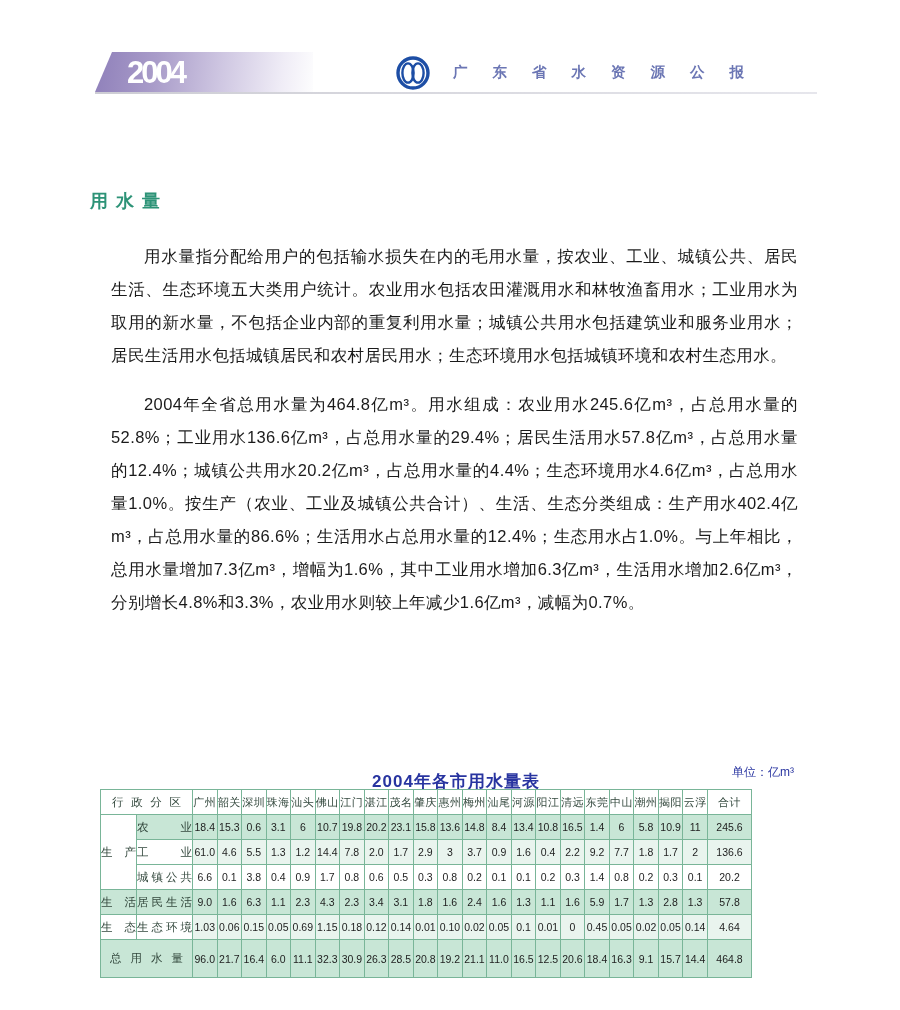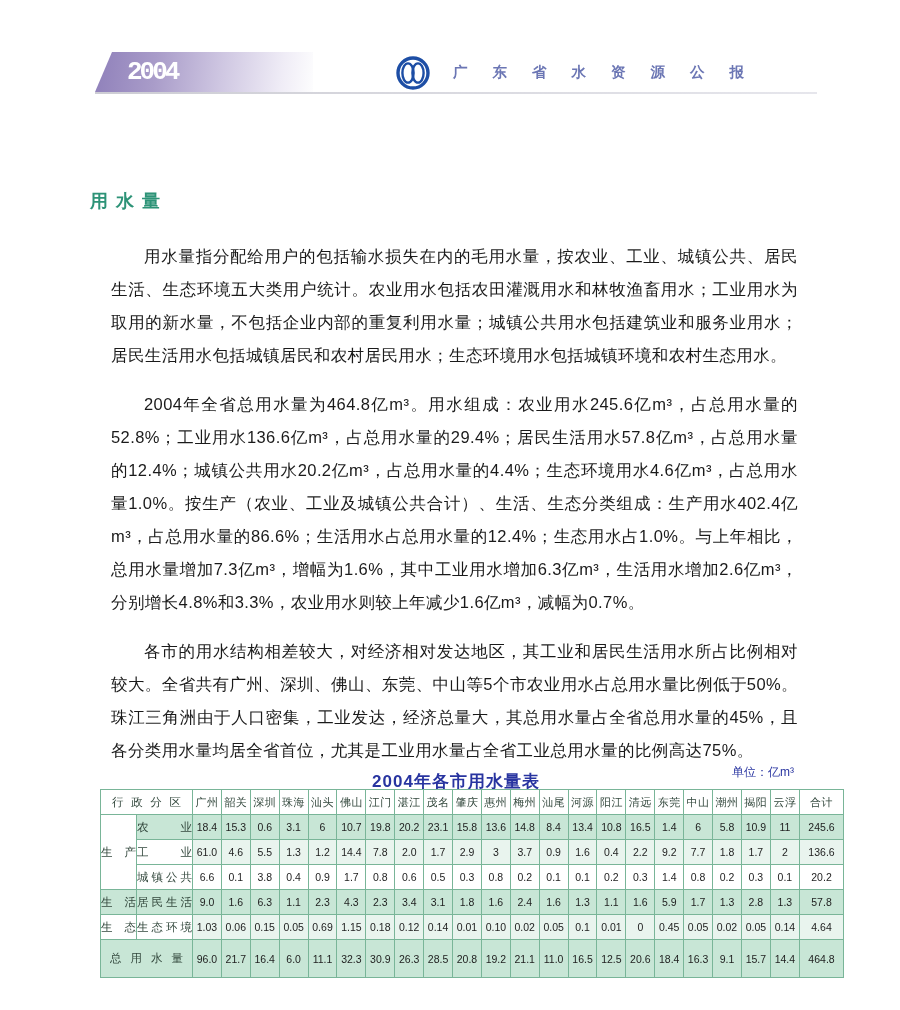--- a/index.html
+++ b/index.html
@@ -11,21 +11,21 @@
   }
 
   
   .band {
     position: absolute; left: 95px; top: 52px; width: 218px; height: 40px;
     clip-path: polygon(17px 0, 100% 0, 100% 100%, 0 100%);
     background: linear-gradient(97deg, #8f80ba 0%, #a99cc9 28%, #cfc7e2 58%, #efecf6 85%, #fdfdfe 100%);
   }
   .band-text {
     line-height: 41px; padding-left: 32px;
-    font-size: 26px; font-weight: bold; color: #ffffff; letter-spacing: -3px; font-family: Liberation Mono, monospace;
+    font-size: 31px; font-weight: bold; color: #ffffff; letter-spacing: -3px;
   }
   .logo { position: absolute; left: 395px; top: 55px; width: 36px; height: 36px; }
   .masthead-title {
     position: absolute; left: 453px; top: 63px; white-space: nowrap;
     font-size: 14.5px; color: #6b76b4; letter-spacing: 25px; font-weight: bold; text-align: center;
   }
   .rule {
     position: absolute; left: 95px; top: 92px; width: 722px; height: 2px;
     background: linear-gradient(to right, #cdcdd4, #e6e6ec);
   }
@@ -42,21 +42,21 @@
   }
   .article p { text-indent: 2em; margin: 16px; }
 
   
   .table-caption-row { position: absolute; left: 100px; top: 760px; width: 712px; height: 26px; }
   .table-title { text-align: center; font-size: 17px; font-weight: bold; color: #2834a0; letter-spacing: 1px; margin-top: 10px; }
   .unit-label { position: absolute; right: 18px; top: 4px; font-size: 12px; color: #2834a0; }
 
   
   table.water-table {
-    position: absolute; left: 100px; top: 789px; width: 744px;
+    position: absolute; left: 100px; top: 789px; width: 652px;
     border-collapse: collapse; table-layout: fixed;
   }
   .water-table th, .water-table td {
     border: 1px solid #79b598; text-align: center; vertical-align: middle;
     height: 25px; padding: 0; font-weight: normal; background: #ffffff;
   }
   .water-table th { font-size: 11.5px; color: #32473c; }
   .water-table td { font-size: 10.5px; color: #1d1d1d; }
   .water-table th.city { font-size: 11px; letter-spacing: 0.5px; }
   .spread { text-align: justify; text-align-last: justify; -moz-text-align-last: justify; padding: 0 7px; }
@@ -85,21 +85,20 @@
 
   <div class="masthead-title">广东省水资源公报</div>
 
   <div class="rule"></div>
 
   <h2 class="section-heading">用水量</h2>
 
   <div class="article">
     <p>用水量指分配给用户的包括输水损失在内的毛用水量，按农业、工业、城镇公共、居民生活、生态环境五大类用户统计。农业用水包括农田灌溉用水和林牧渔畜用水；工业用水为取用的新水量，不包括企业内部的重复利用水量；城镇公共用水包括建筑业和服务业用水；居民生活用水包括城镇居民和农村居民用水；生态环境用水包括城镇环境和农村生态用水。</p>
     <p>2004年全省总用水量为464.8亿m³。用水组成：农业用水245.6亿m³，占总用水量的52.8%；工业用水136.6亿m³，占总用水量的29.4%；居民生活用水57.8亿m³，占总用水量的12.4%；城镇公共用水20.2亿m³，占总用水量的4.4%；生态环境用水4.6亿m³，占总用水量1.0%。按生产（农业、工业及城镇公共合计）、生活、生态分类组成：生产用水402.4亿m³，占总用水量的86.6%；生活用水占总用水量的12.4%；生态用水占1.0%。与上年相比，总用水量增加7.3亿m³，增幅为1.6%，其中工业用水增加6.3亿m³，生活用水增加2.6亿m³，分别增长4.8%和3.3%，农业用水则较上年减少1.6亿m³，减幅为0.7%。</p>
-    <p>各市的用水结构相差较大，对经济相对发达地区，其工业和居民生活用水所占比例相对较大。全省共有广州、深圳、佛山、东莞、中山等5个市农业用水占总用水量比例低于50%。珠江三角洲由于人口密集，工业发达，经济总量大，其总用水量占全省总用水量的45%，且各分类用水量均居全省首位，尤其是工业用水量占全省工业总用水量的比例高达75%。</p>
   </div>
 
   <div class="table-caption-row">
     <div class="table-title">2004年各市用水量表</div>
     <div class="unit-label">单位：亿m³</div>
   </div>
 
   <table class="water-table">
       <colgroup>
         <col style="width: 36px;">

